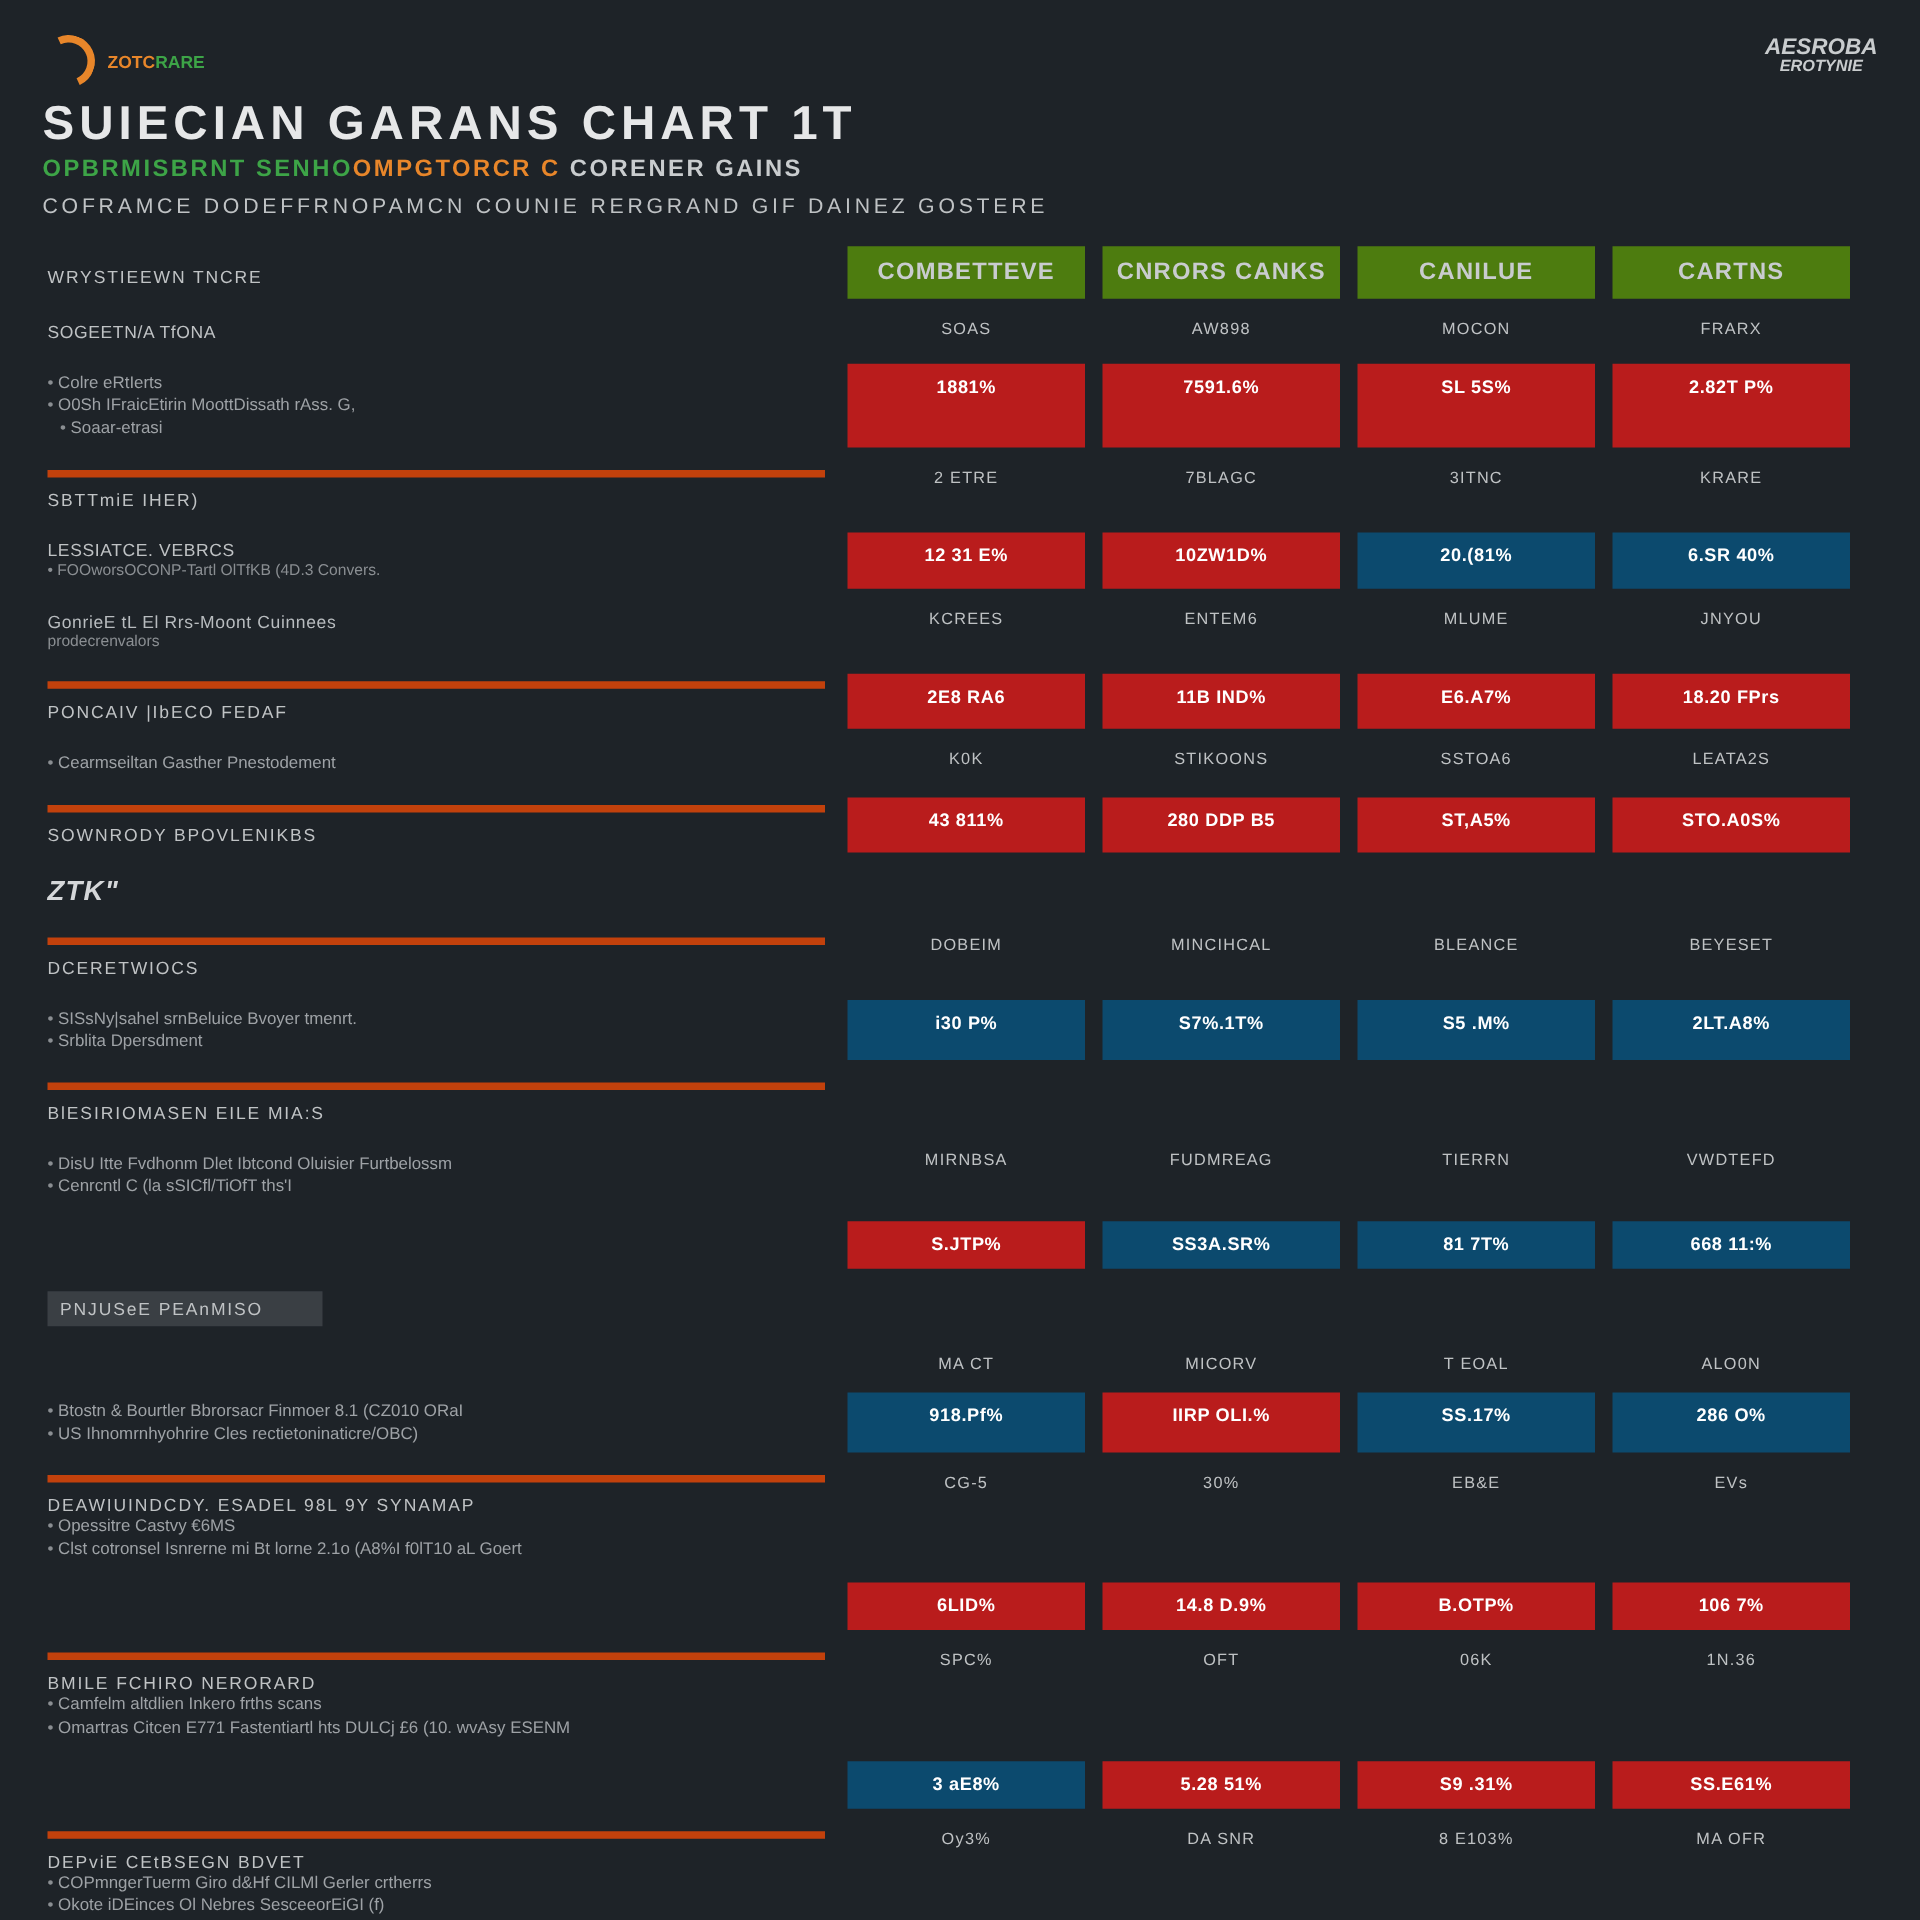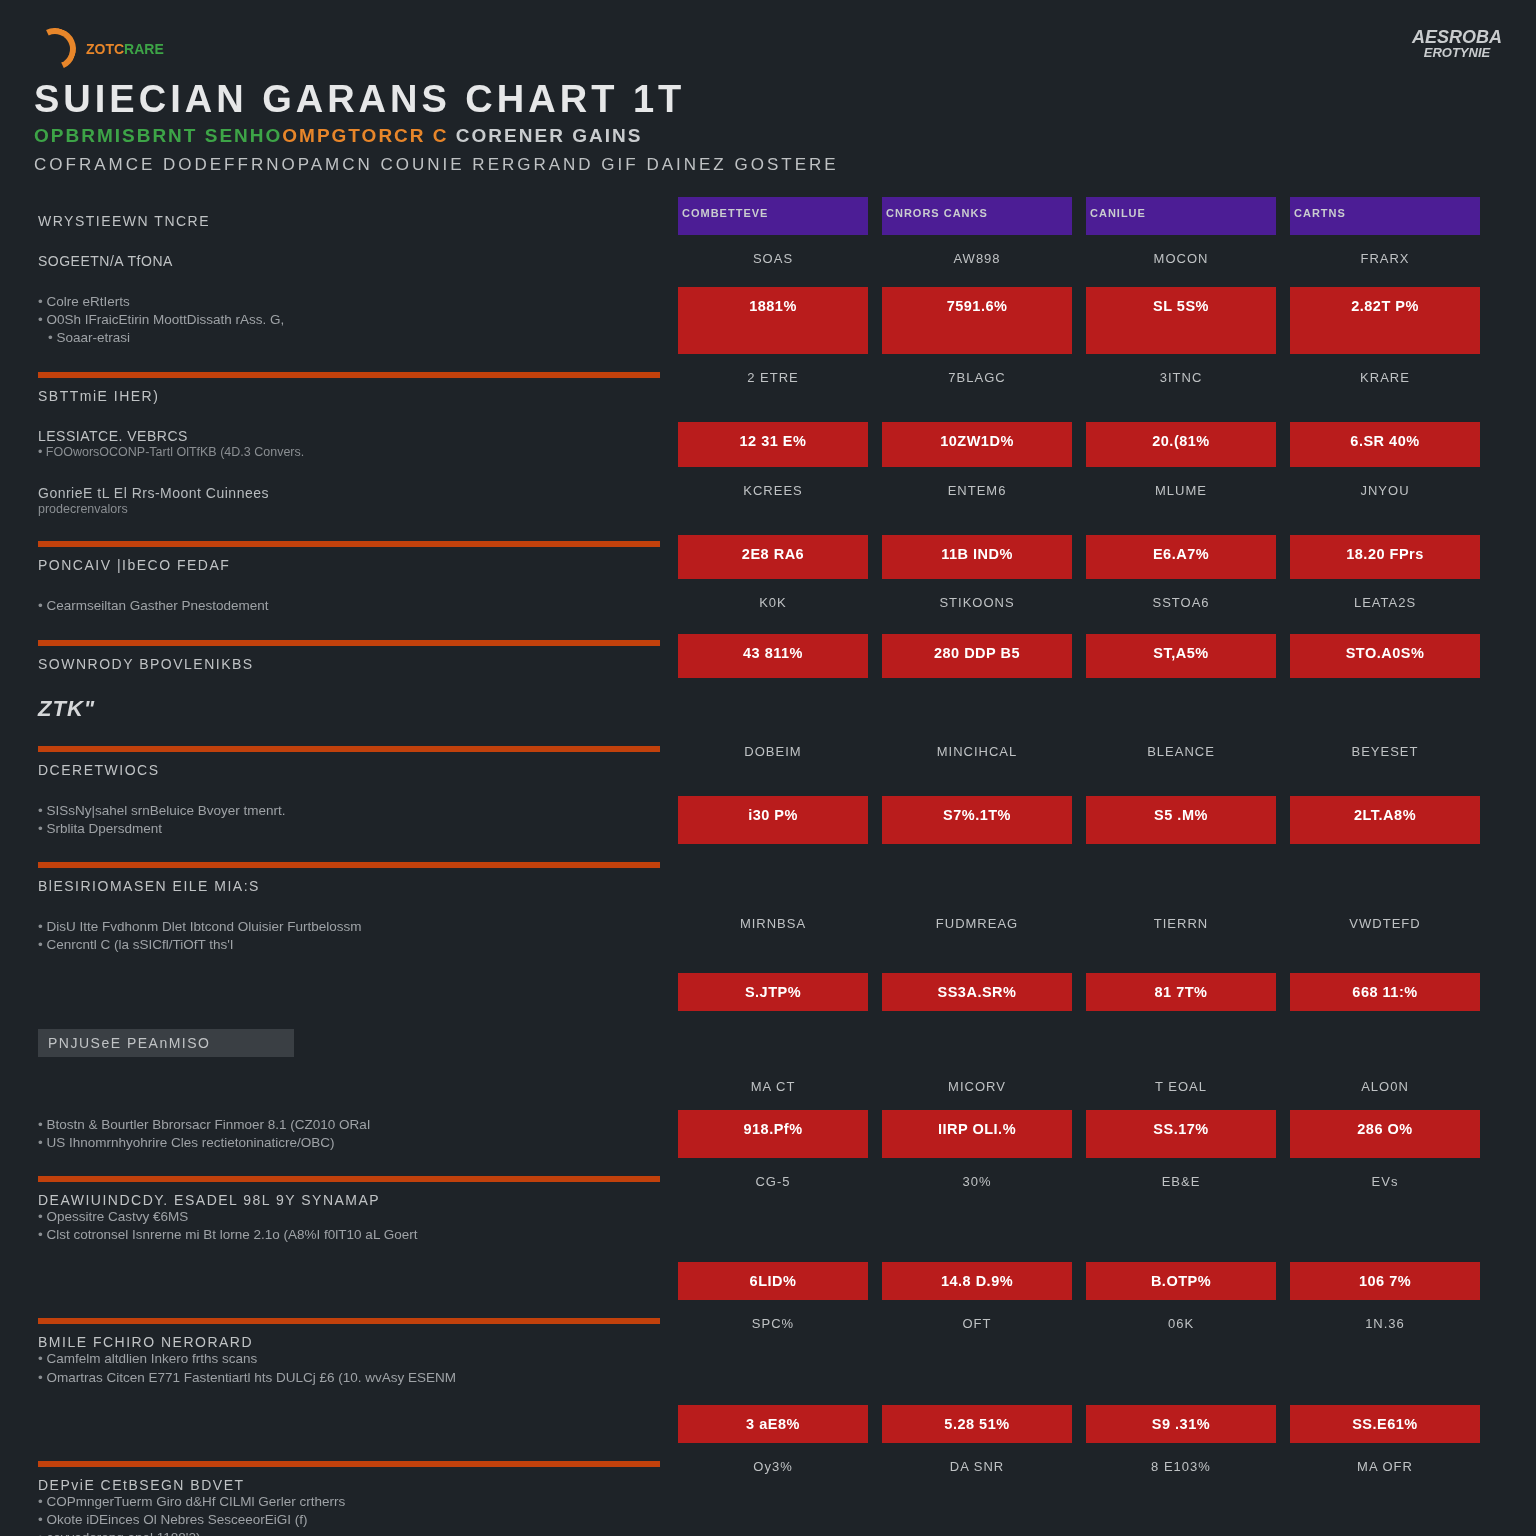--- a/index.html
+++ b/index.html
@@ -15,26 +15,26 @@
 .sub1{font-size:19px;font-weight:bold;letter-spacing:2px;margin-top:4px}
 .sub1 .a{color:#3da447}.sub1 .b{color:#e8862a}.sub1 .c{color:#c9ccce}
 .sub2{font-size:17px;letter-spacing:3px;color:#bfc2c4;margin-top:8px}
 .grid{display:grid;grid-template-columns:630px repeat(4,190px);gap:12px 14px;align-items:stretch}
 .lcol{display:flex;flex-direction:column;justify-content:flex-start;padding:6px 4px;font-size:14px}
 .sec-h{font-size:14px;letter-spacing:1.5px;color:#c0c3c5;border-top:6px solid #c2410c;padding-top:10px}
 .sec-h.first{border-top:none}
 .sub-h{color:#bfc2c4;letter-spacing:.5px}
 .bul{color:#9ea2a6;font-size:13.5px;line-height:1.35}
 .bul div::before{content:"• ";color:#8a8e92}
-.highlight{background:#3a3f44;padding:6px 10px;width:256px}
+.highlight{background:#3a3f44;padding:6px 10px;width:220px}
 .big{font-size:22px;font-style:italic;font-weight:bold;color:#d5d7d9;letter-spacing:1px}
-.hdr-cell{background:#4c1d95;color:#c9cccf;font-size:11px;letter-spacing:1px;padding:10px 4px;font-weight:600}
+.hdr-cell{background:#4d7c0f;color:#c9cccf;font-size:19px;letter-spacing:1px;text-align:center;padding:10px 4px;font-weight:600}
 .lbl-cell{text-align:center;font-size:13px;letter-spacing:1px;color:#bfc2c4;padding:4px}
 .val{color:#fff;text-align:center;padding:11px 4px;font-size:14.5px;font-weight:600;letter-spacing:.5px}
-.grn{background:#b91c1c}.org{background:#b91c1c}
+.grn{background:#b91c1c}.org{background:#0c4a6e}
 .spacer{height:4px}
 </style>
 </head>
 <body>
 
 <div class="hdr">
   <div class="logo-l">
     <div class="swoosh"></div>
     <div class="logo-txt"><span class="o">ZOTC</span><span class="g">RARE</span></div>
   </div>

